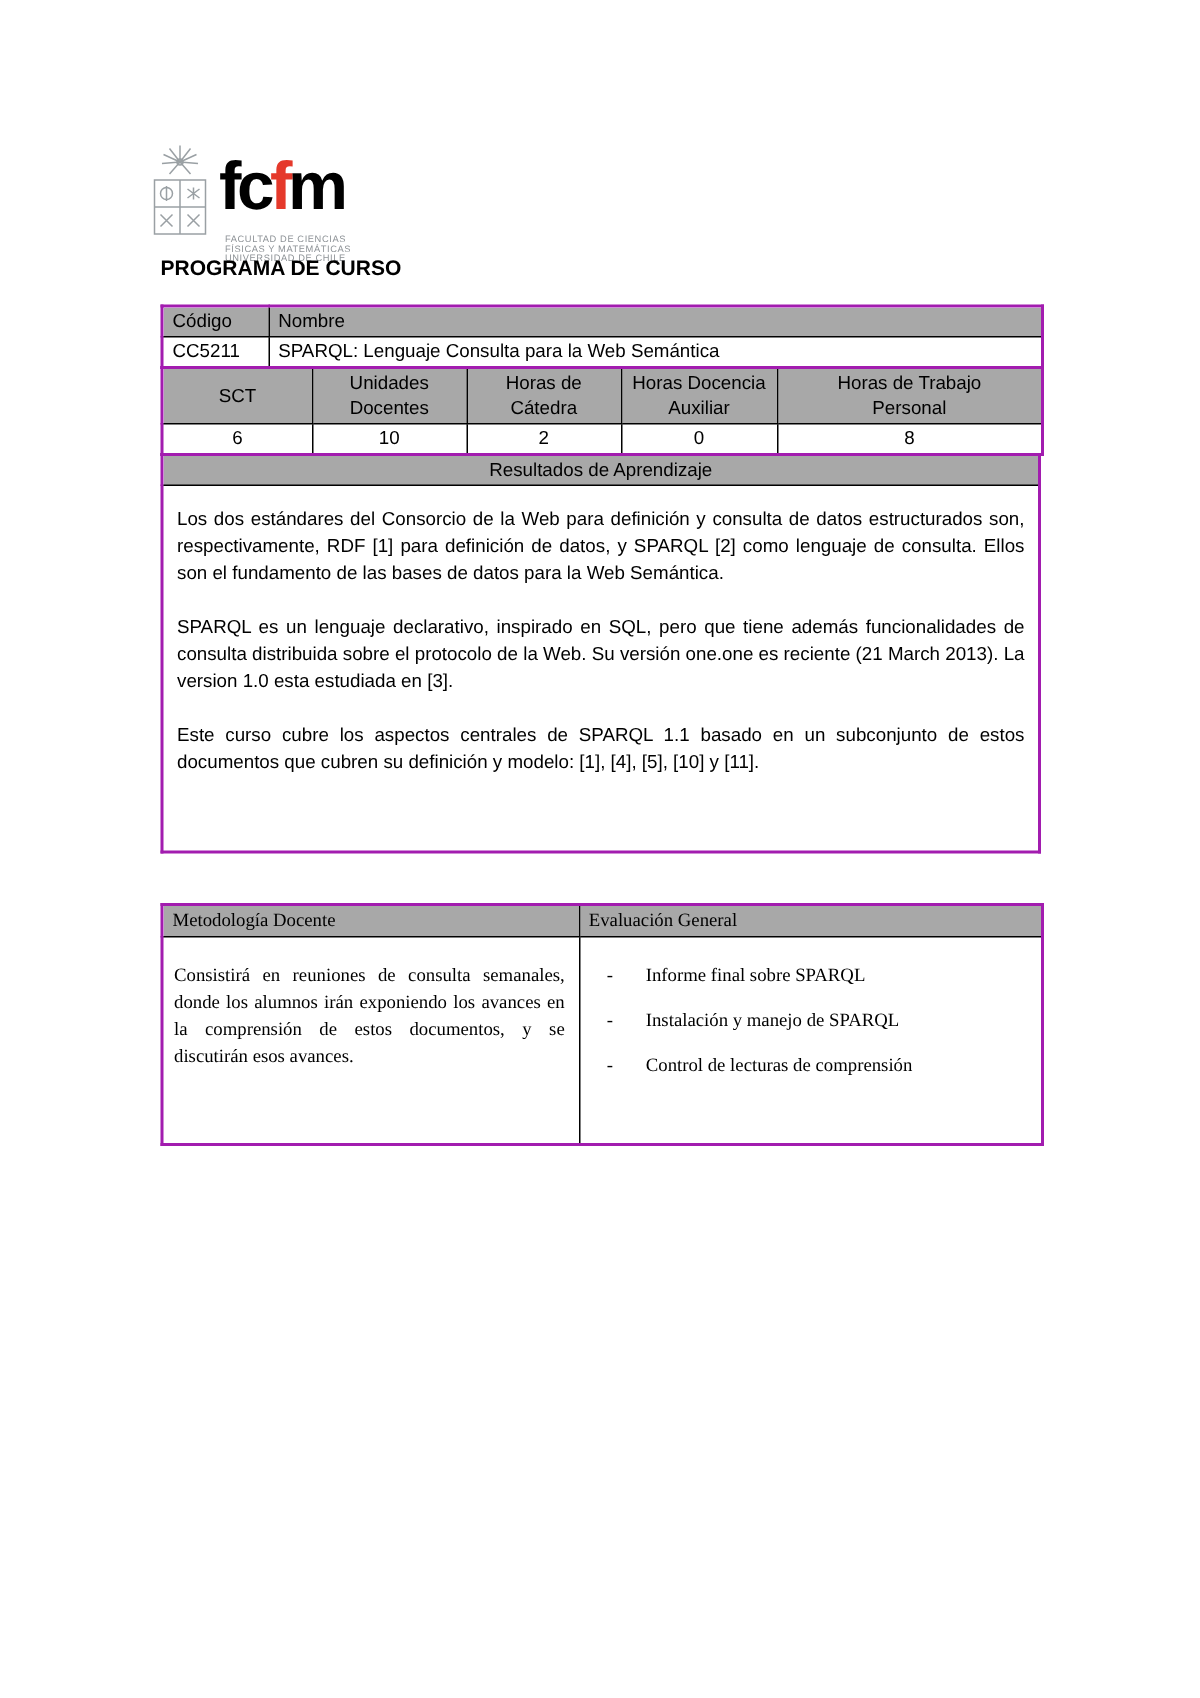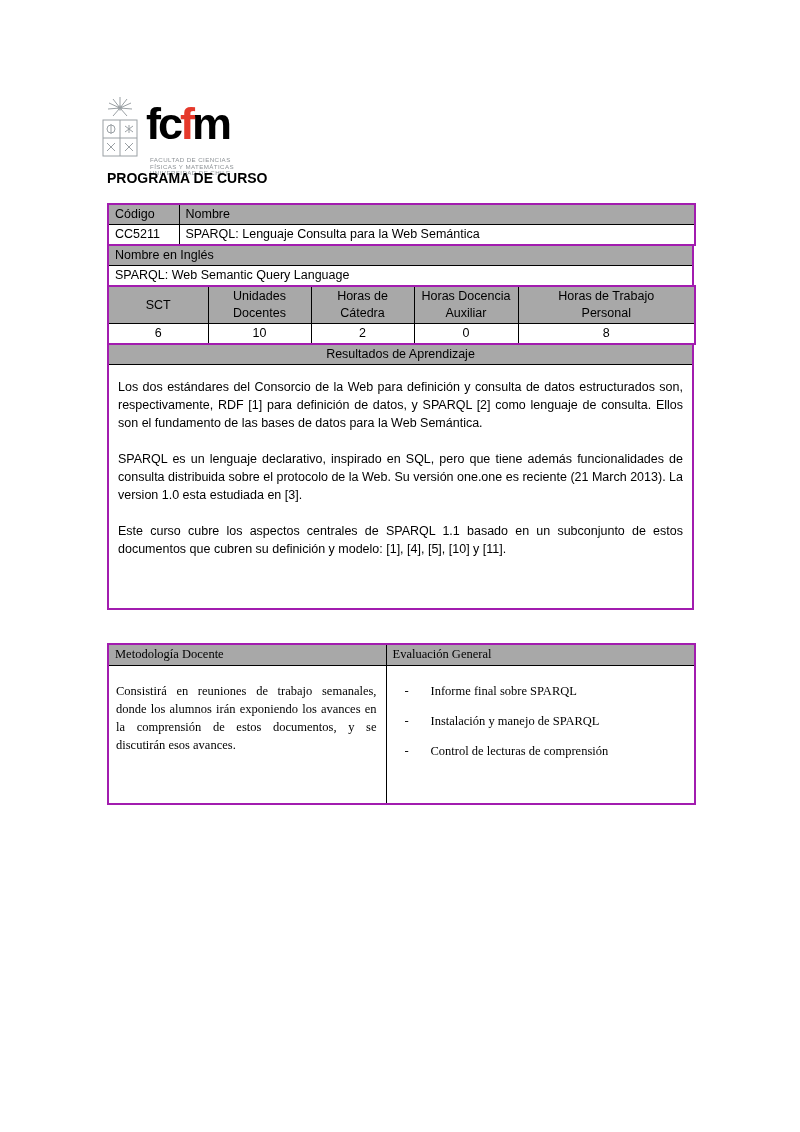--- a/index.html
+++ b/index.html
@@ -161,30 +161,20 @@
       <td class="hdr">Código</td>
       <td class="hdr">Nombre</td>
     </tr>
     <tr style="height:18px">
       <td>CC5211</td>
       <td>SPARQL: Lenguaje Consulta para la Web Semántica</td>
     </tr>
   </tbody>
     </table>
 
-  <table>
-    <tbody>
-        <tr style="height:18px">
-      <td class="hdr">Nombre en Inglés</td>
-    </tr>
-    <tr style="height:19px">
-      <td>SPARQL:  Web Semantic Query Language</td>
-    </tr>
-  </tbody>
-    </table>
 
   <table>
     <colgroup>
       <col style="width:100px">
         <col style="width:103px">
         <col style="width:103px">
       <col style="width:104px">
         <col style="width:177px">
     </colgroup>
     <tbody>
@@ -226,21 +216,21 @@
         <col style="width:278px">
         <col style="width:309px">
       </colgroup>
     <tbody>
         <tr style="height:22px">
       <td class="hdr">Metodología Docente</td>
       <td class="hdr">Evaluación General</td>
     </tr>
     <tr style="height:138px">
       <td class="vtop">
-        <p class="met-text">Consistirá en reuniones de trabajo semanales, donde los alumnos irán exponiendo los avances en la comprensión de estos documentos, y se discutirán esos avances.</p>
+        <p class="met-text">Consistirá en reuniones de consulta semanales, donde los alumnos irán exponiendo los avances en la comprensión de estos documentos, y se discutirán esos avances.</p>
       </td>
       <td class="vtop">
         <div class="eval-list">
           <div class="eval-item">
             <span class="marker">-</span>
             <span>Informe final sobre SPARQL</span>
           </div>
           <div class="eval-item">
             <span class="marker">-</span>
             <span>Instalación y manejo de SPARQL</span>

